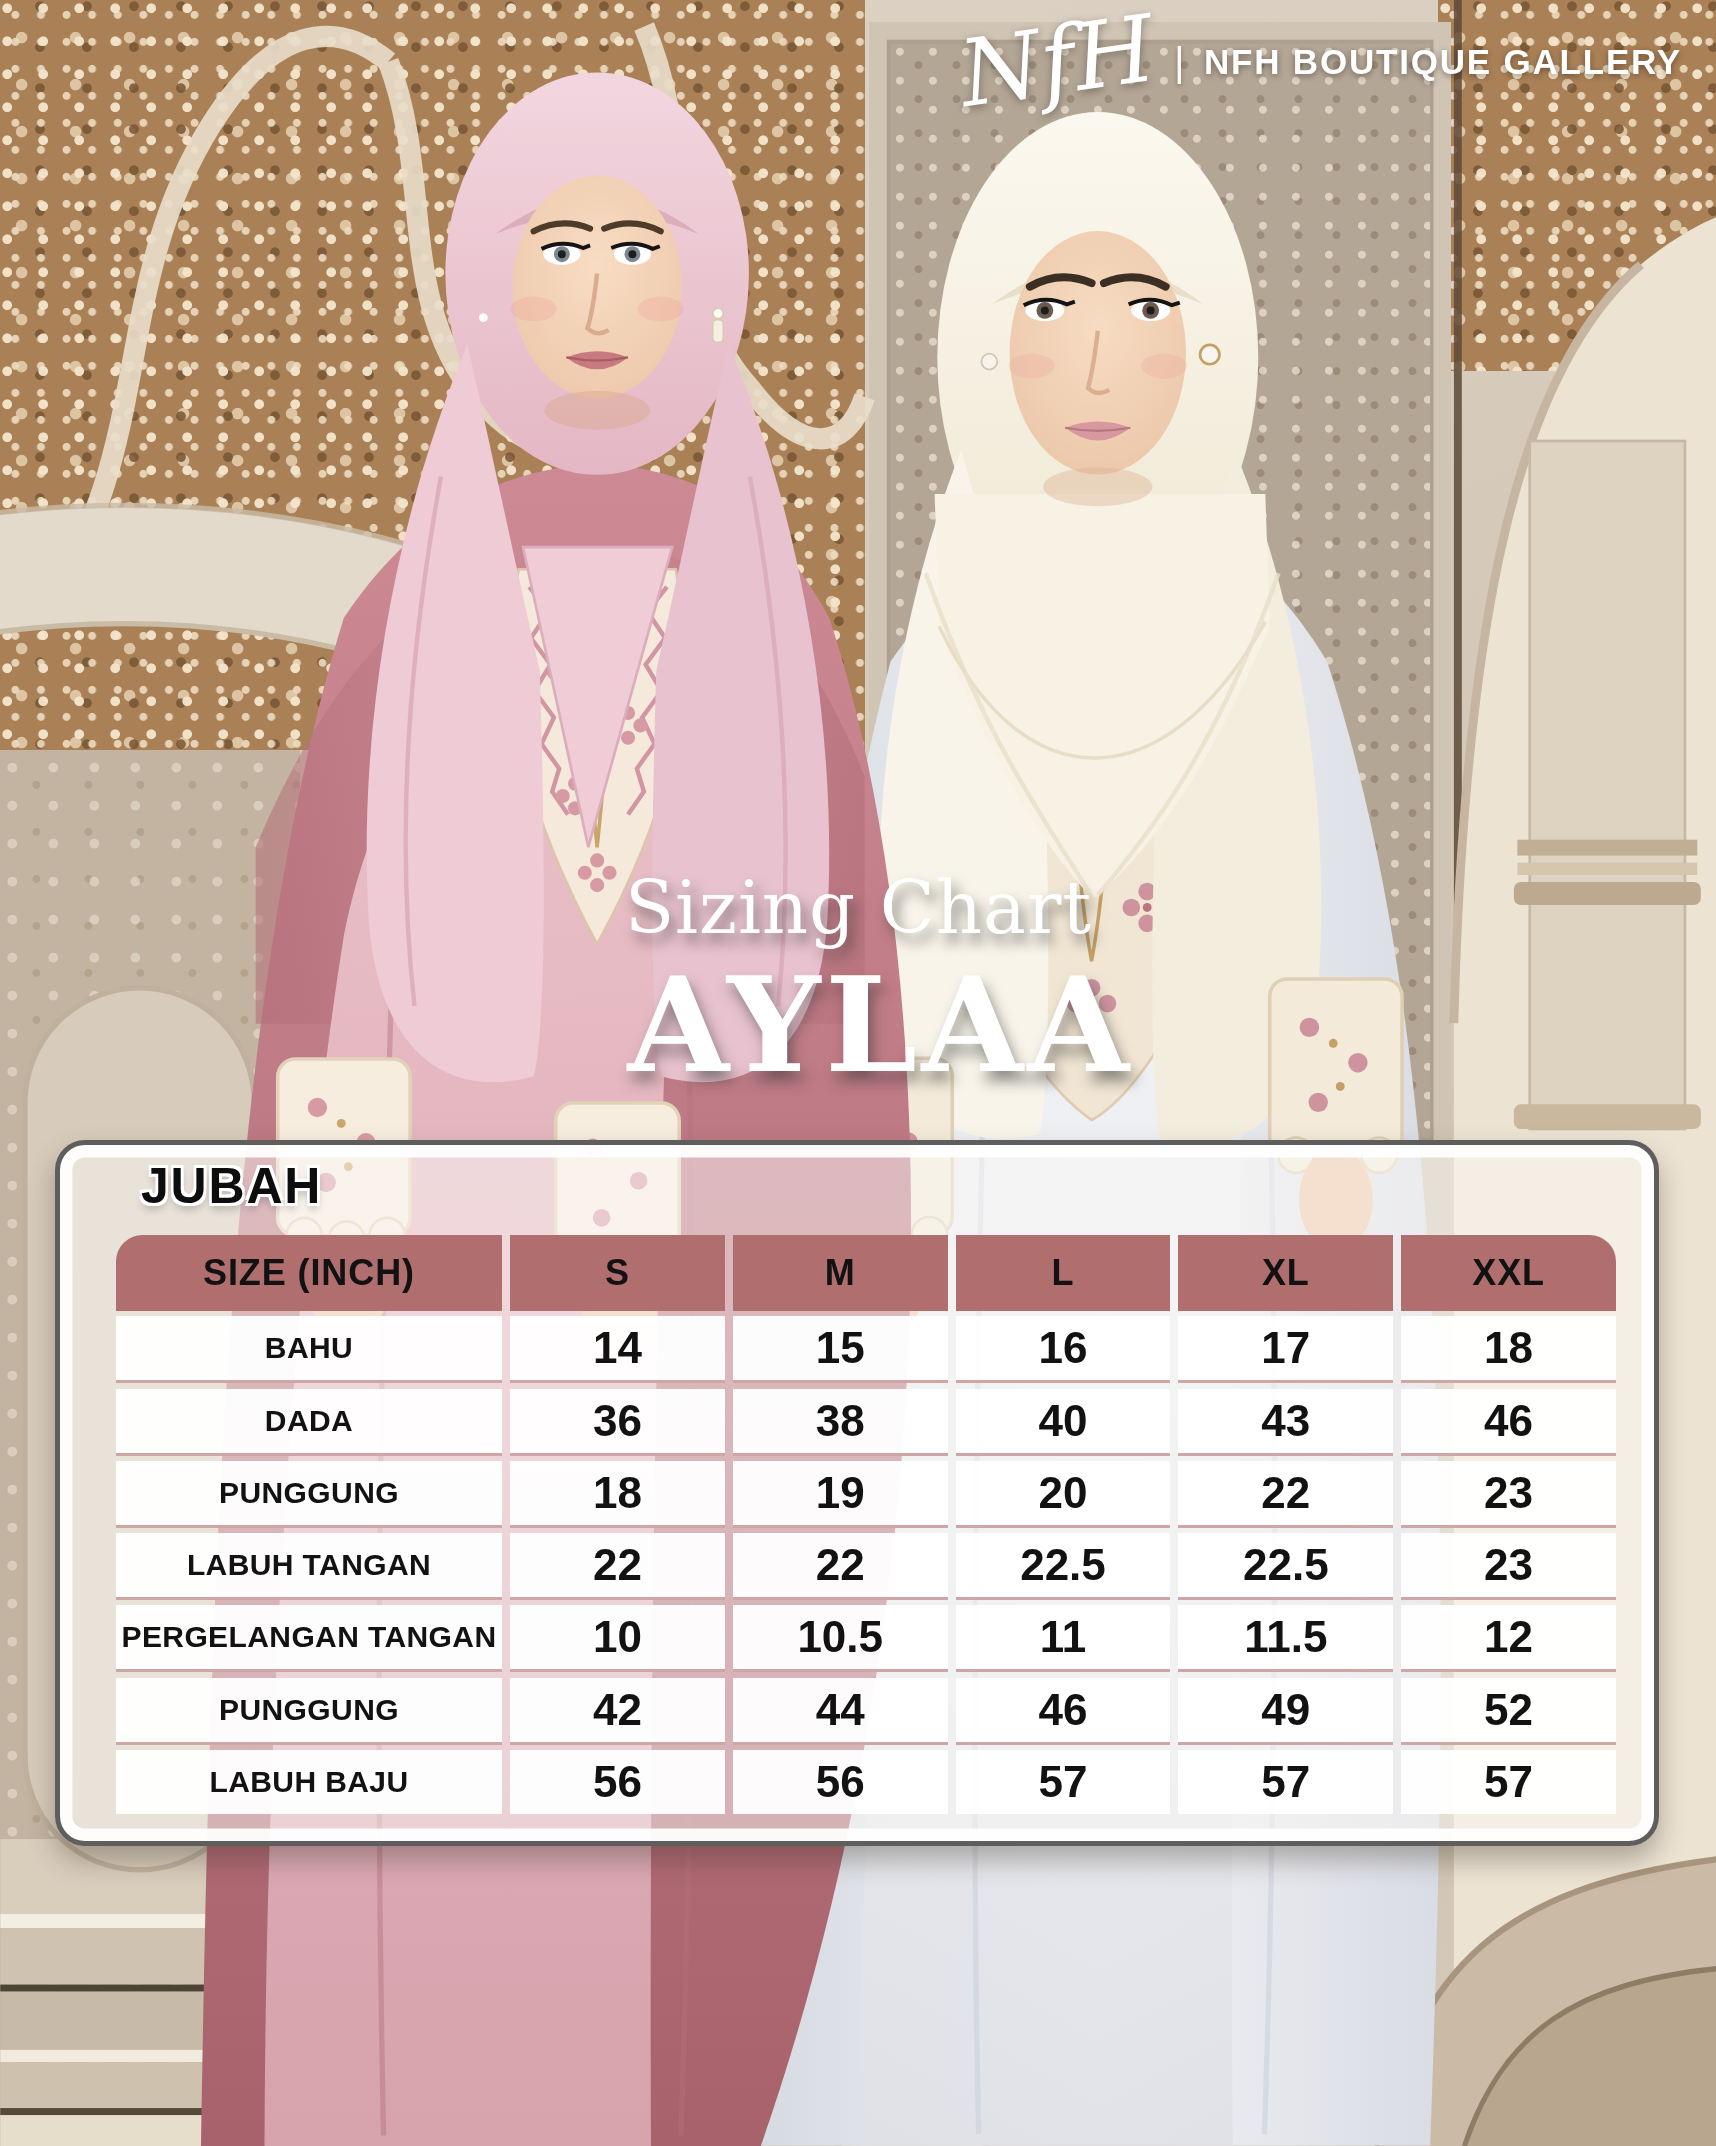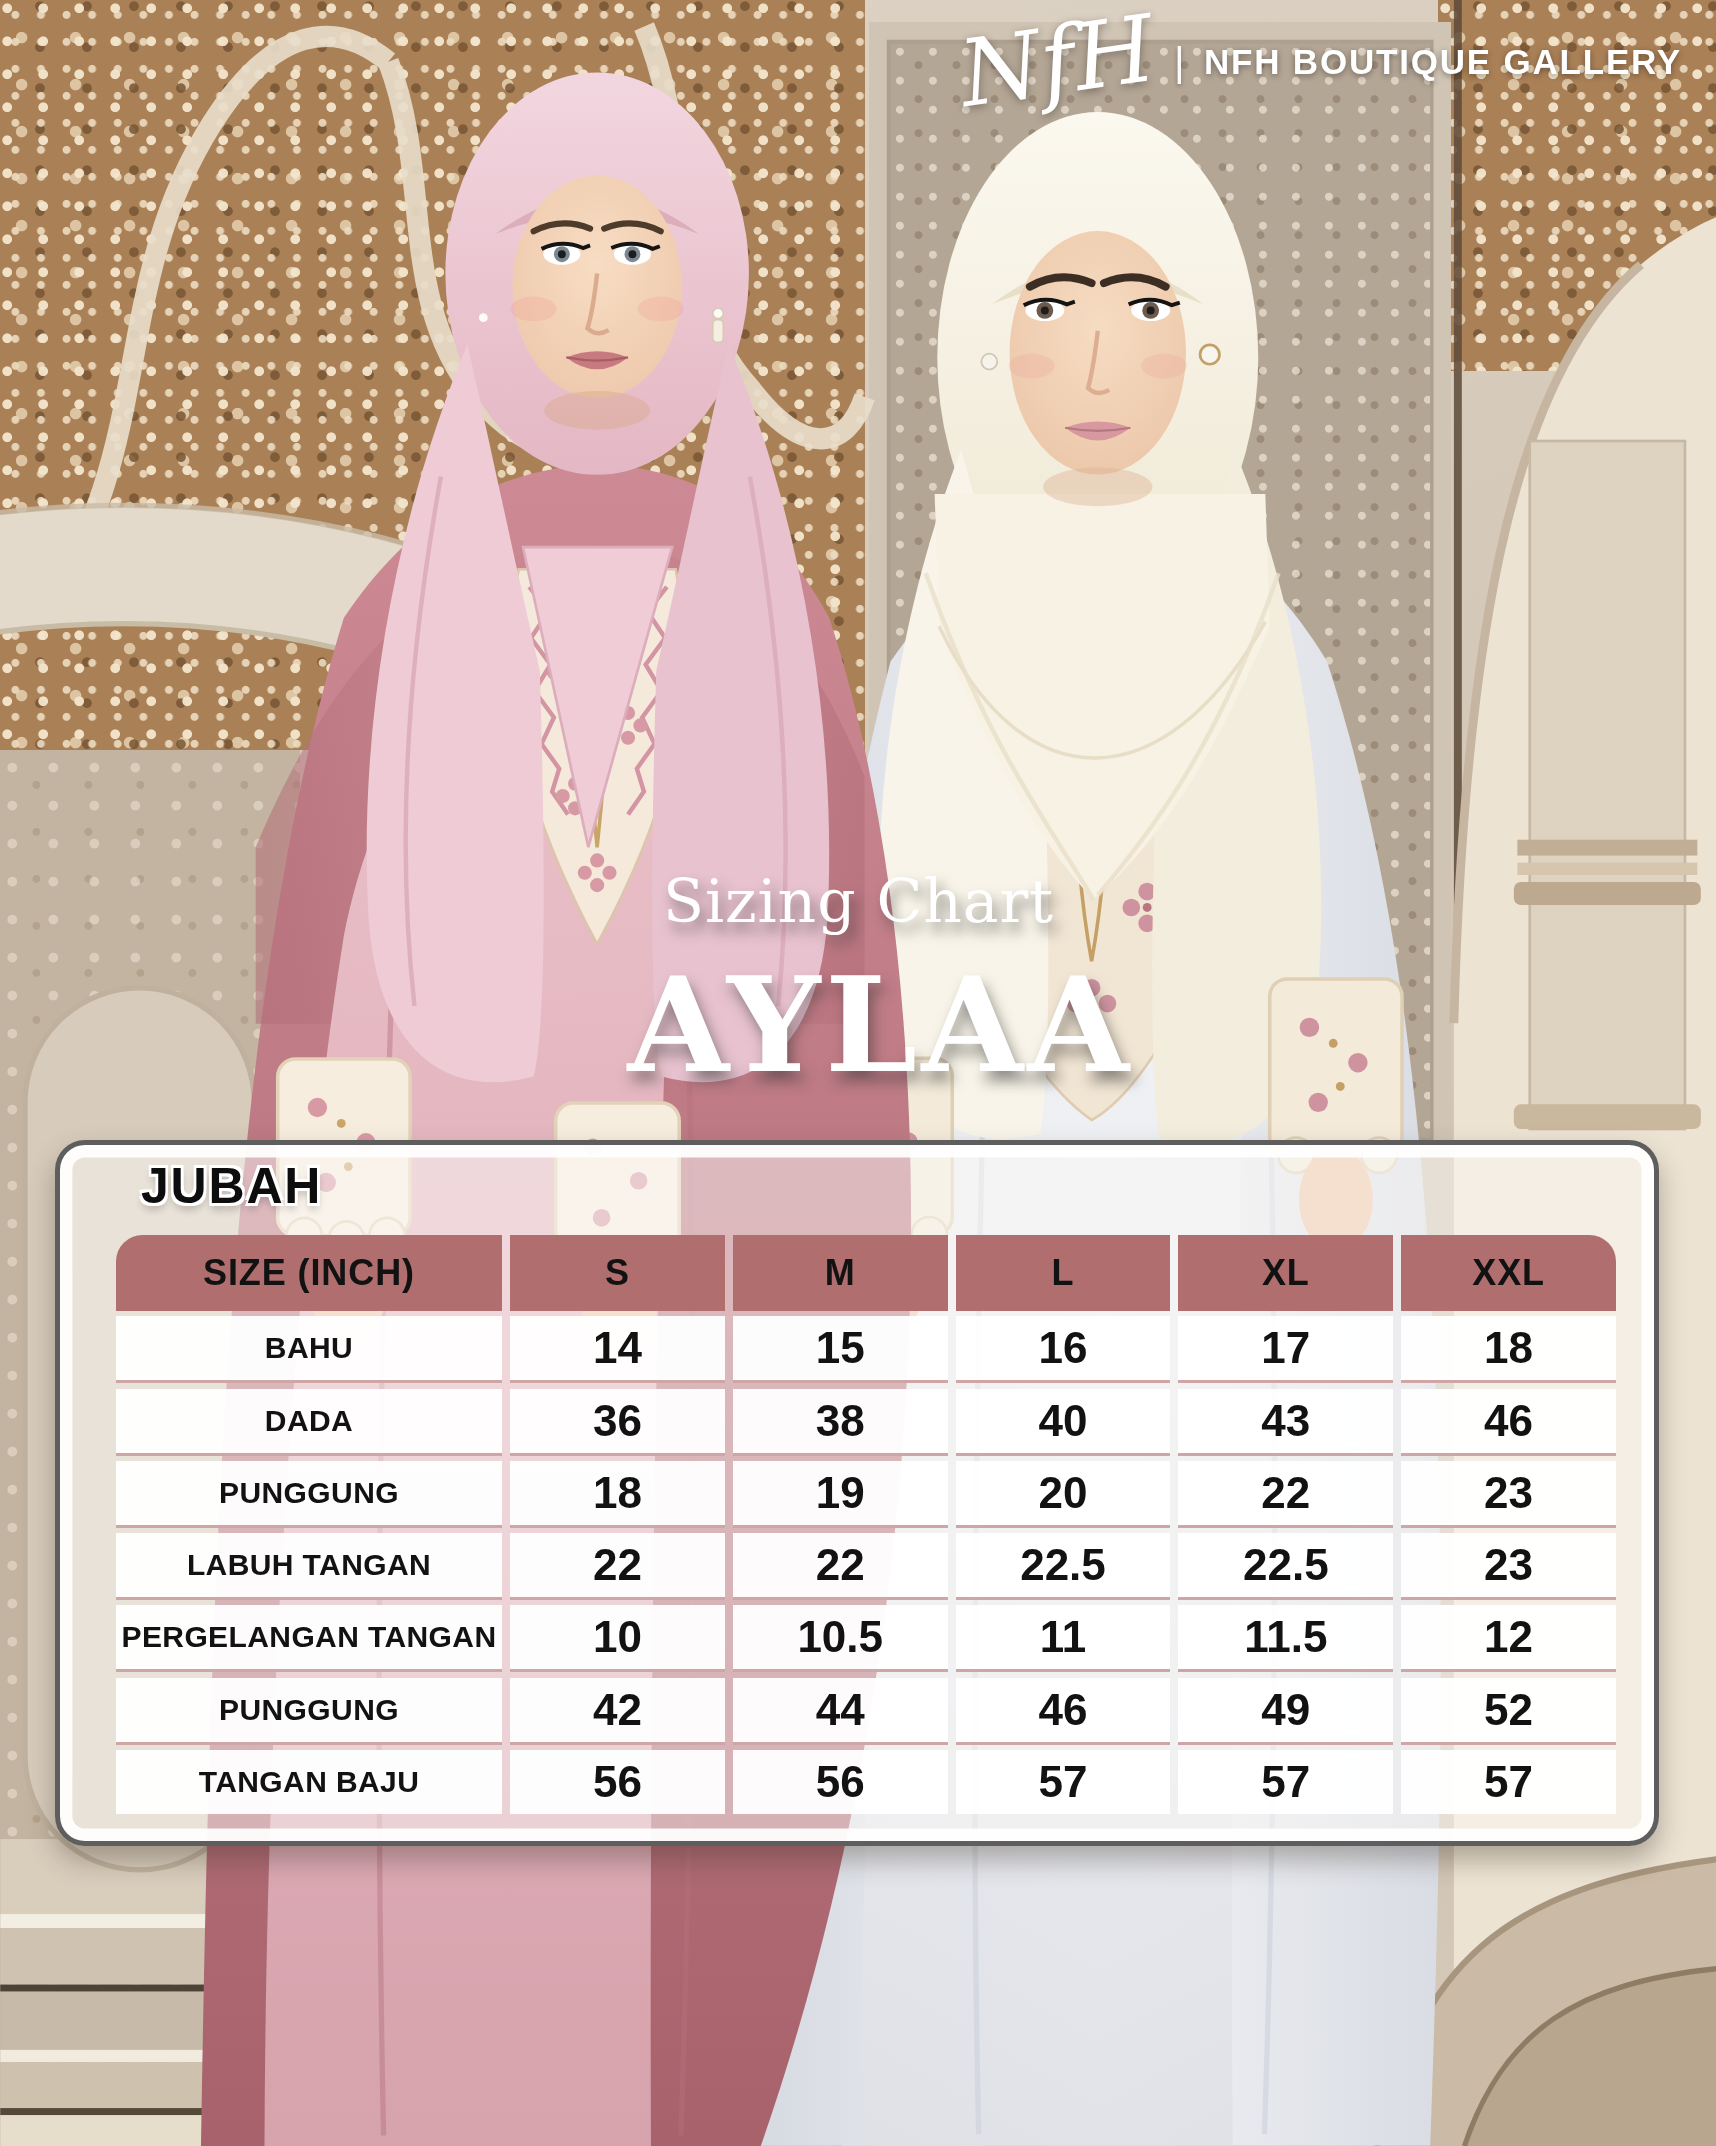--- a/index.html
+++ b/index.html
@@ -30,21 +30,21 @@
   .model-left-svg{left:132px;top:53px;}
   .model-right-svg{left:723px;top:79px;}
   
   .brand{position:absolute;top:23px;right:35px;display:flex;align-items:center;gap:19.4px;color:#fff;}
   .monogram{font-family:"DejaVu Serif",serif;font-style:italic;font-weight:400;font-size:92px;line-height:.85;
     transform:rotate(-8deg);text-shadow:0 2.6px 8.8px rgba(0,0,0,.35);}
   .brand-divider{font-size:41px;font-weight:400;opacity:.95;text-shadow:0 1.8px 5.3px rgba(0,0,0,.35);}
   .brand-name{font-weight:700;font-size:35px;letter-spacing:1.8px;text-shadow:0 1.8px 6.2px rgba(0,0,0,.4);}
   
   .title-script{position:absolute;top:866px;left:0;width:100%;text-align:center;color:#fff;
-    font-family:"DejaVu Serif",serif;font-weight:400;font-size:60px;letter-spacing:0.9px;
+    font-family:"DejaVu Serif",serif;font-weight:400;font-size:72px;letter-spacing:0.9px;
     text-shadow:5.3px 8.8px 12.4px rgba(55,55,55,.6);}
   .title-name{position:absolute;top:948px;left:4px;width:100%;text-align:center;color:#fff;
     font-family:"DejaVu Serif",serif;font-weight:700;font-size:131px;letter-spacing:4.4px;
     text-shadow:4.4px 9.7px 14px rgba(55,55,55,.55);padding-left:18px;}
   
   .sizing-panel{position:absolute;left:55px;top:1140px;width:1604px;height:706px;box-sizing:border-box;
     border:5.3px solid var(--panel-border,#5e5e5e);border-radius:30px;
     background:var(--panel-fill,rgba(252,250,248,.5));
     box-shadow:inset 0 0 0 12.4px rgba(255,255,255,.92), 0 14px 26.5px rgba(60,50,40,.35);}
   .panel-heading{position:absolute;left:81px;top:12.4px;color:#0d0d0d;
@@ -410,21 +410,21 @@
         <div class="cell body val">10.5</div>
         <div class="cell body val">11</div>
         <div class="cell body val">11.5</div>
         <div class="cell body val">12</div>
         <div class="cell body label">PUNGGUNG</div>
         <div class="cell body val">42</div>
         <div class="cell body val">44</div>
         <div class="cell body val">46</div>
         <div class="cell body val">49</div>
         <div class="cell body val">52</div>
-        <div class="cell body label last-row">TANGAN BAJU</div>
+        <div class="cell body label last-row">LABUH BAJU</div>
         <div class="cell body val last-row">56</div>
         <div class="cell body val last-row">56</div>
         <div class="cell body val last-row">57</div>
         <div class="cell body val last-row">57</div>
         <div class="cell body val last-row">57</div>
       </div>
   </div>
 
 
 </div>

